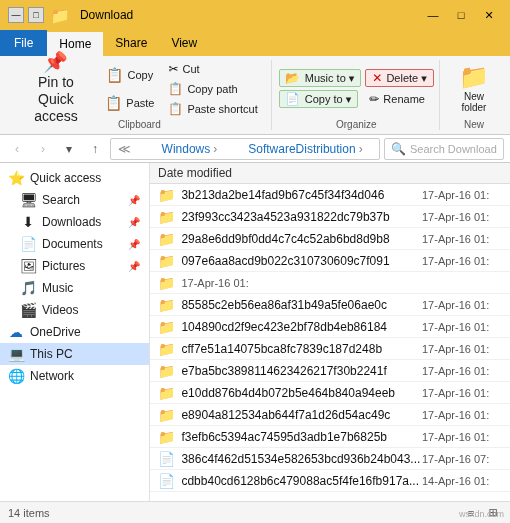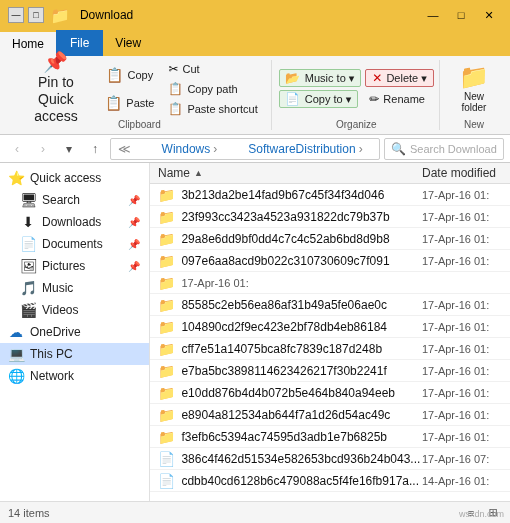--- a/index.html
+++ b/index.html
@@ -323,25 +323,28 @@
   <span class="title-bar-text">Download</span>
   <div class="title-bar-controls">
     <div class="title-ctrl">—</div>
     <div class="title-ctrl">□</div>
     <div class="title-ctrl close">✕</div>
   </div>
 </div>
 
 <div class="ribbon">
   <div class="ribbon-tabs">
+    <div class="ribbon-tab file-tab">
+      <span>File</span>
+    </div>
     <div class="ribbon-tab active">
       <span>Home</span>
     </div>
-    <div class="ribbon-tab file-tab">
-      <span>File</span>
+    <div class="ribbon-tab">
+      <span>Share</span>
     </div>
     <div class="ribbon-tab">
       <span>View</span>
     </div>
   </div>
 
   <div class="ribbon-content">
 
     <div class="ribbon-group">
       <div class="ribbon-group-items">
@@ -485,24 +488,20 @@
       <span>This PC</span>
     </div>
     <div class="sidebar-item">
       <span class="sidebar-icon">🌐</span>
       <span>Network</span>
     </div>
   </div>
 
   <div class="file-list">
     <div class="file-list-header">
-      <div class="col-name">
-        <span>Name</span>
-        <span class="sort-arrow">▲</span>
-      </div>
       <div class="col-date">Date modified</div>
     </div>
 
     <div id="file-rows-container">
         <div class="file-row">
       <span class="file-icon">📁</span>
       <span class="file-name">3b213da2be14fad9b67c45f34f34d046</span>
       <span class="file-date">17-Apr-16 01:</span>
     </div>
         <div class="file-row">

